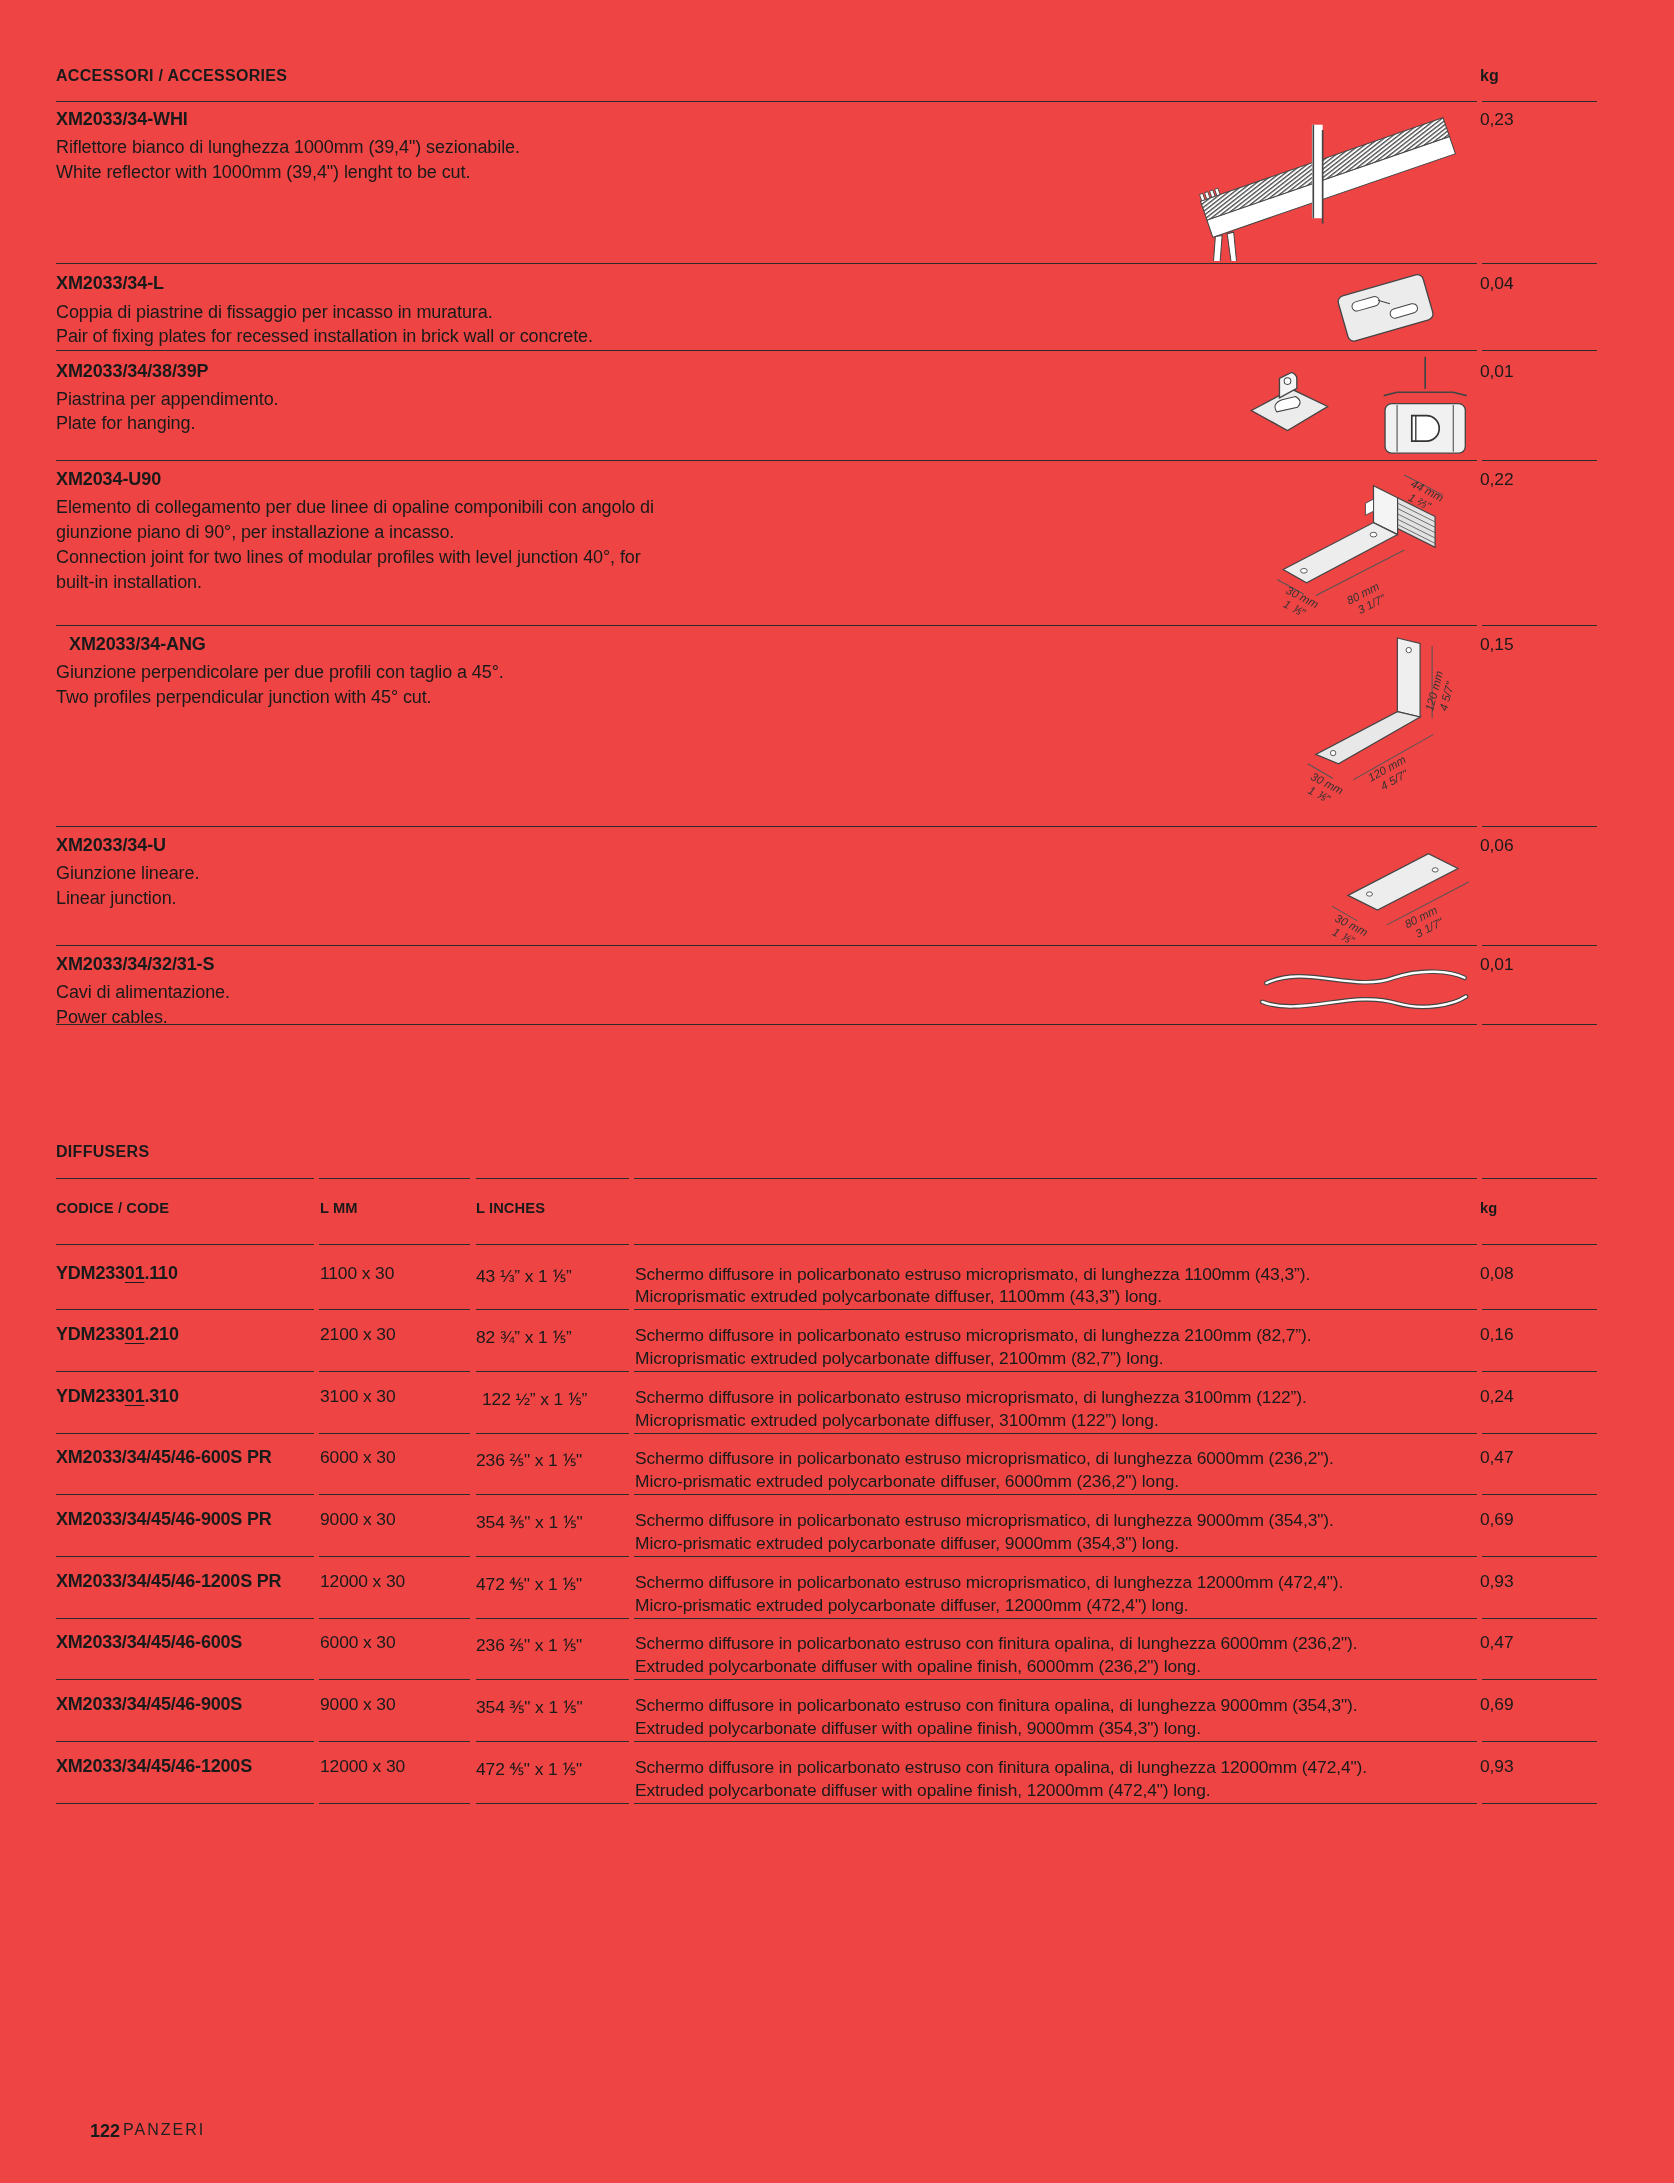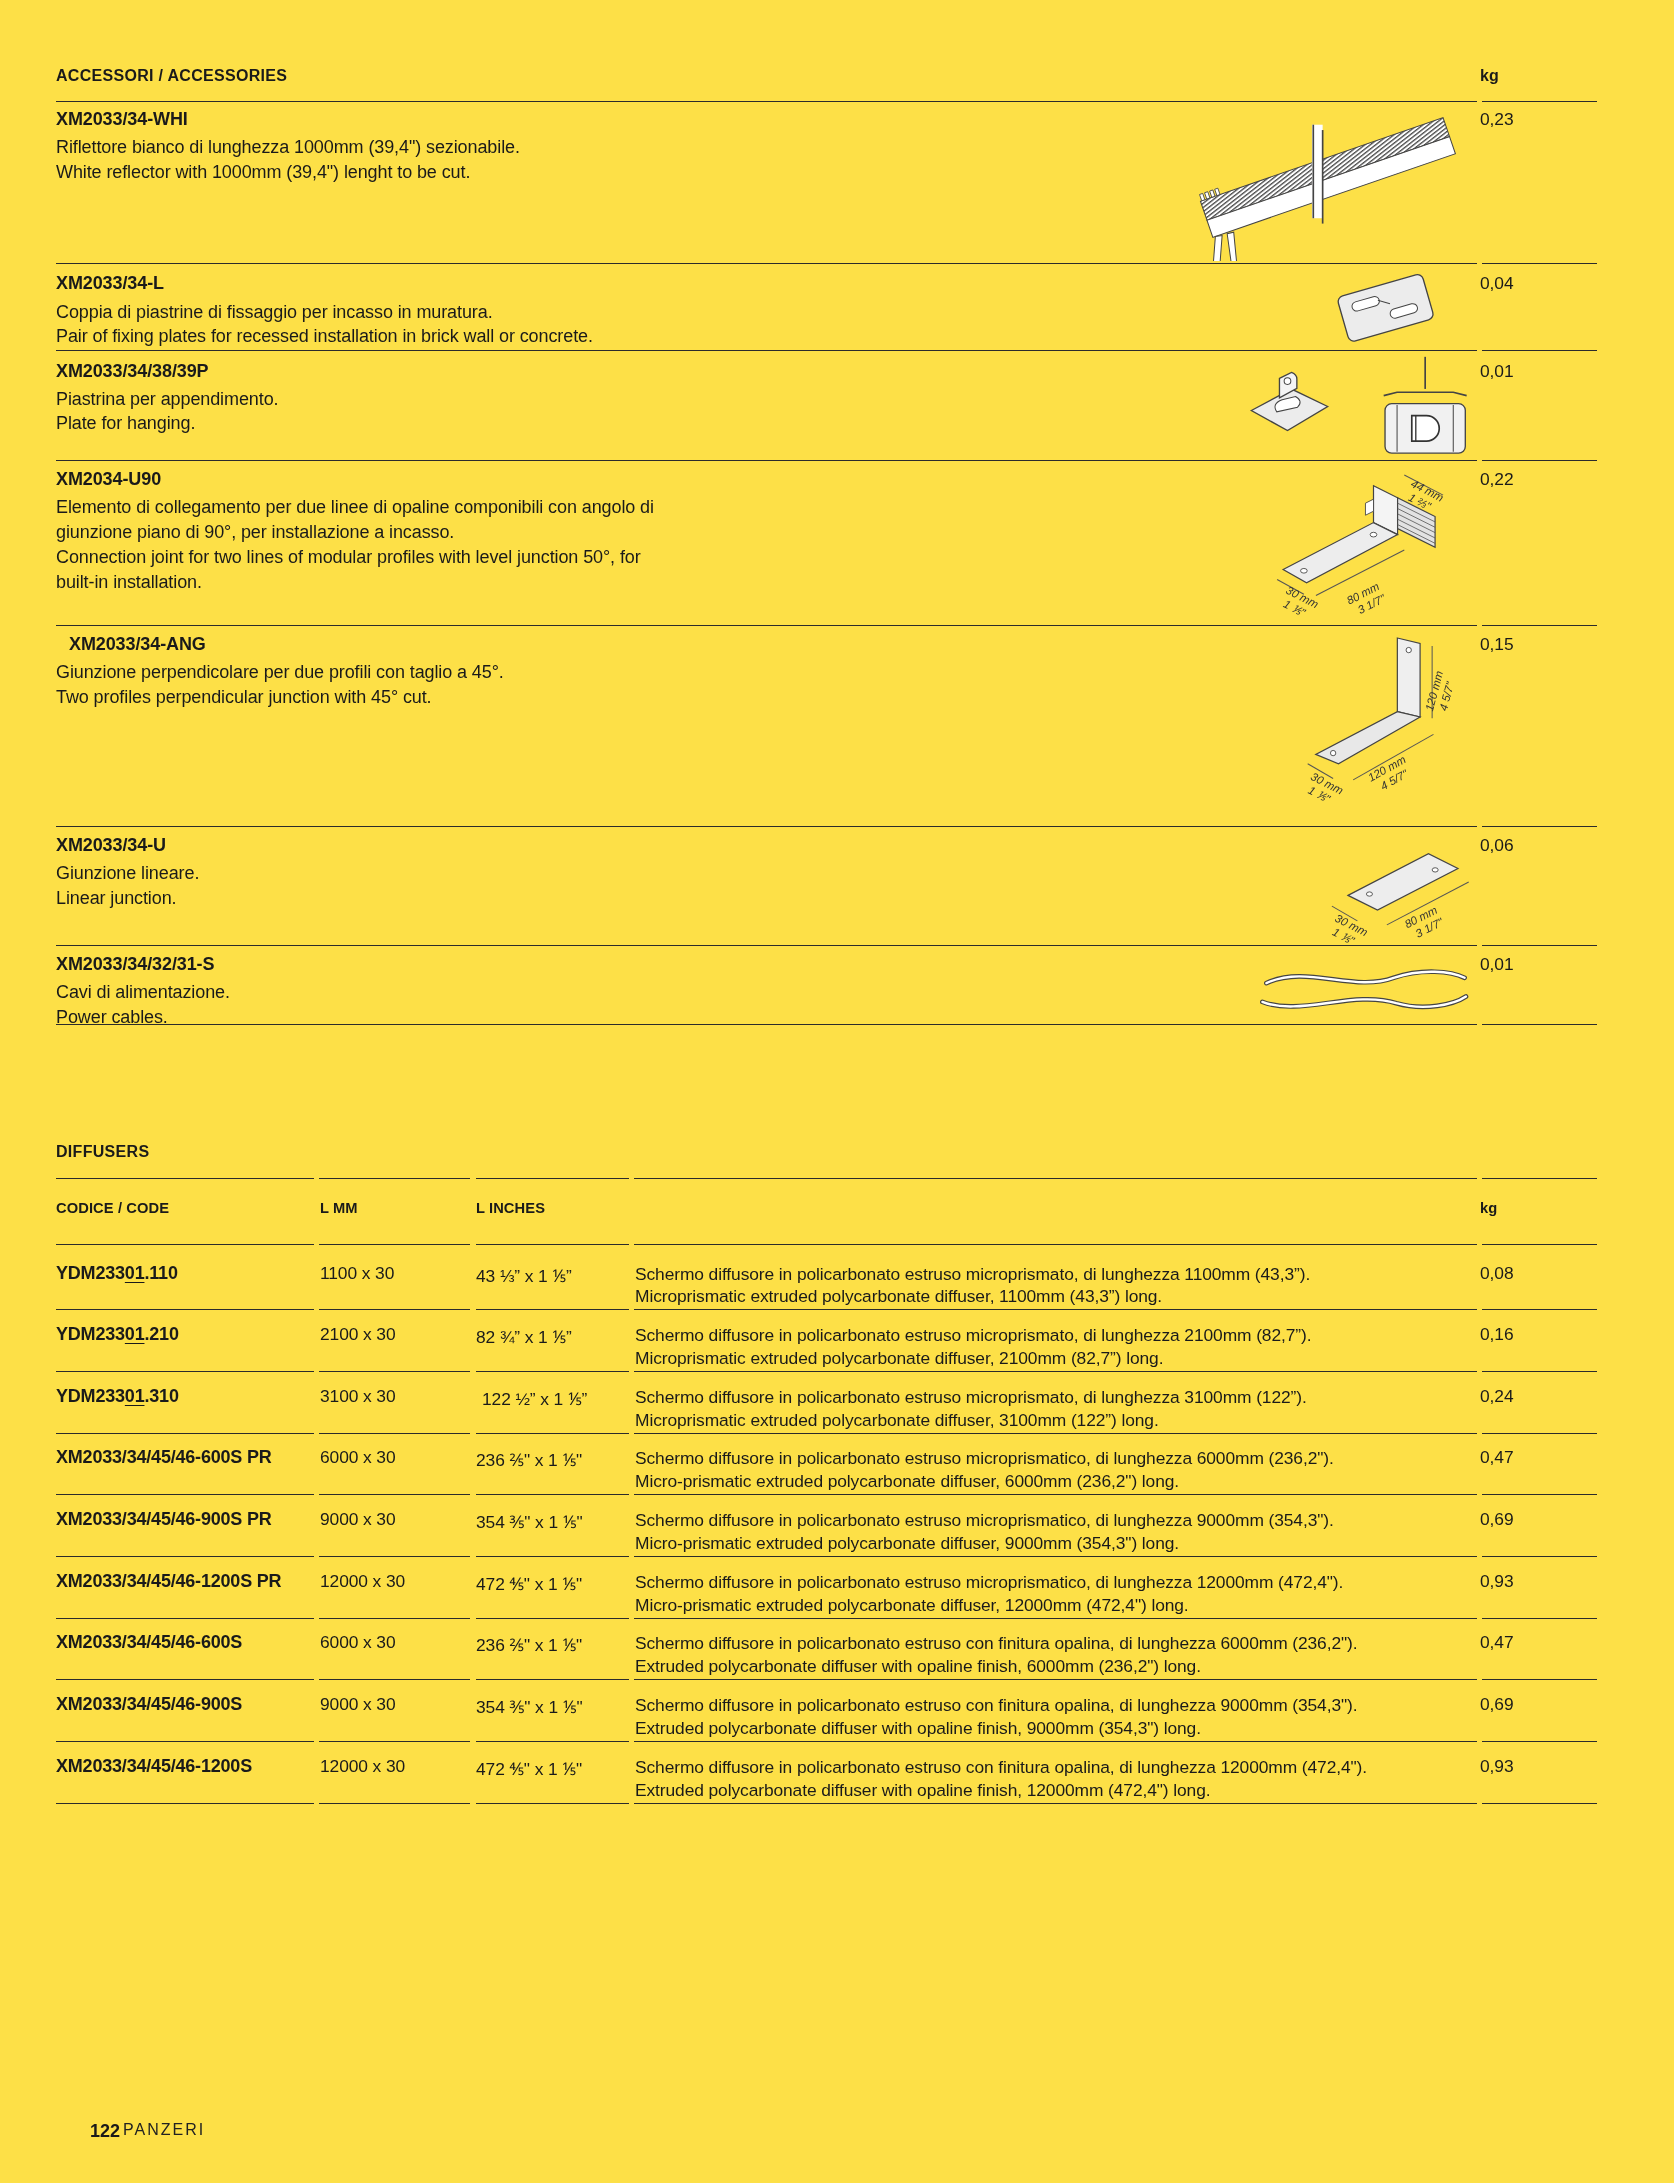--- a/index.html
+++ b/index.html
@@ -1,16 +1,16 @@
 <!DOCTYPE html>
 <html style="font-size:10.7px"><head>
 <meta charset="utf-8">
 <style>
   html,body{margin:0;padding:0;background:#fff;}
-  .page{position:relative;width:1675px;height:2183px;background:#fde047;overflow:hidden;
+  .page{position:relative;width:1675px;height:2183px;background:#ef4444;overflow:hidden;
         font-family:"Liberation Sans", sans-serif;color:#1a1a1a;}
   .abs{position:absolute;}
   .rule{position:absolute;height:1.3px;background:#2b2b2b;}
   .sec-head{font-size:16px;font-weight:700;letter-spacing:0.3px;}
   .kg-head{font-size:16px;font-weight:700;}
   .acc-title{font-size:18px;font-weight:700;letter-spacing:-0.1px;}
   .acc-line{font-size:18px;line-height:25px;letter-spacing:-0.1px;white-space:nowrap;}
   .acc-kg{font-size:17.4px;letter-spacing:-0.1px;}
   .tbl-head{font-size:14.7px;font-weight:700;letter-spacing:0.1px;white-space:nowrap;}
   .code{font-size:18px;font-weight:700;letter-spacing:-0.2px;white-space:nowrap;}
@@ -97,21 +97,21 @@
     <line x1="114" y1="76" x2="114" y2="146" stroke="#444" stroke-width="1.5"></line>
     <path d="M52,92 h22 a19,19 0 0 1 0,38 h-22 z" fill="#ffffff" stroke="#333" stroke-width="2.5"></path>
     <line x1="58" y1="92" x2="58" y2="130" stroke="#333" stroke-width="2"></line>
   </svg>
   <div class="rule" style="left:56px;top:460px;width:1421px;"></div>
   <div class="rule" style="left:1482px;top:460px;width:115px;"></div>
 
   <div class="abs acc-title" style="left:56px;top:469px;">XM2034-U90</div>
   <div class="abs acc-line" style="left:56px;top:495px;">Elemento di collegamento per due linee di opaline componibili con angolo di</div>
   <div class="abs acc-line" style="left:56px;top:520px;">giunzione piano di 90°, per installazione a incasso.</div>
-  <div class="abs acc-line" style="left:56px;top:545px;">Connection joint for two lines of modular profiles with level junction 50°, for</div>
+  <div class="abs acc-line" style="left:56px;top:545px;">Connection joint for two lines of modular profiles with level junction 40°, for</div>
   <div class="abs acc-line" style="left:56px;top:570px;">built-in installation.</div>
   <div class="abs acc-kg" style="left:1480px;top:469px;">0,22</div>
   <svg class="abs" style="left:1273px;top:459px;" width="201" height="166" viewBox="0 0 300 248">
     <polygon points="150,95 150,40 186,58 186,113" fill="#f4f4f4" stroke="#444" stroke-width="1.8"></polygon>
     <polygon points="186,58 242,86 242,132 186,104" fill="#e2e2e2" stroke="#444" stroke-width="1.8"></polygon>
     <g stroke="#555" stroke-width="1.2">
       <line x1="186" y1="66" x2="242" y2="94"></line>
         <line x1="186" y1="74" x2="242" y2="102"></line>
       <line x1="186" y1="82" x2="242" y2="110"></line>
         <line x1="186" y1="90" x2="242" y2="118"></line>

